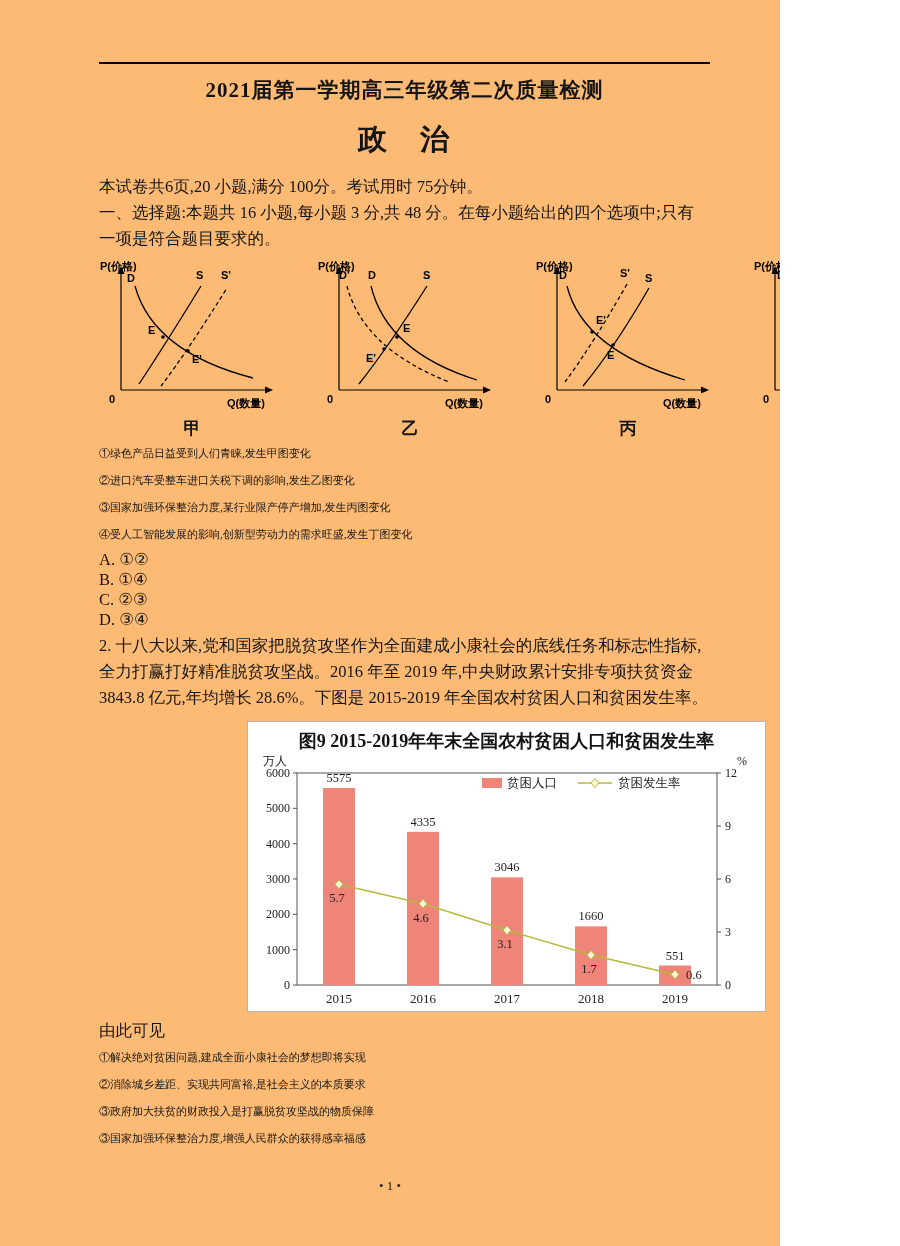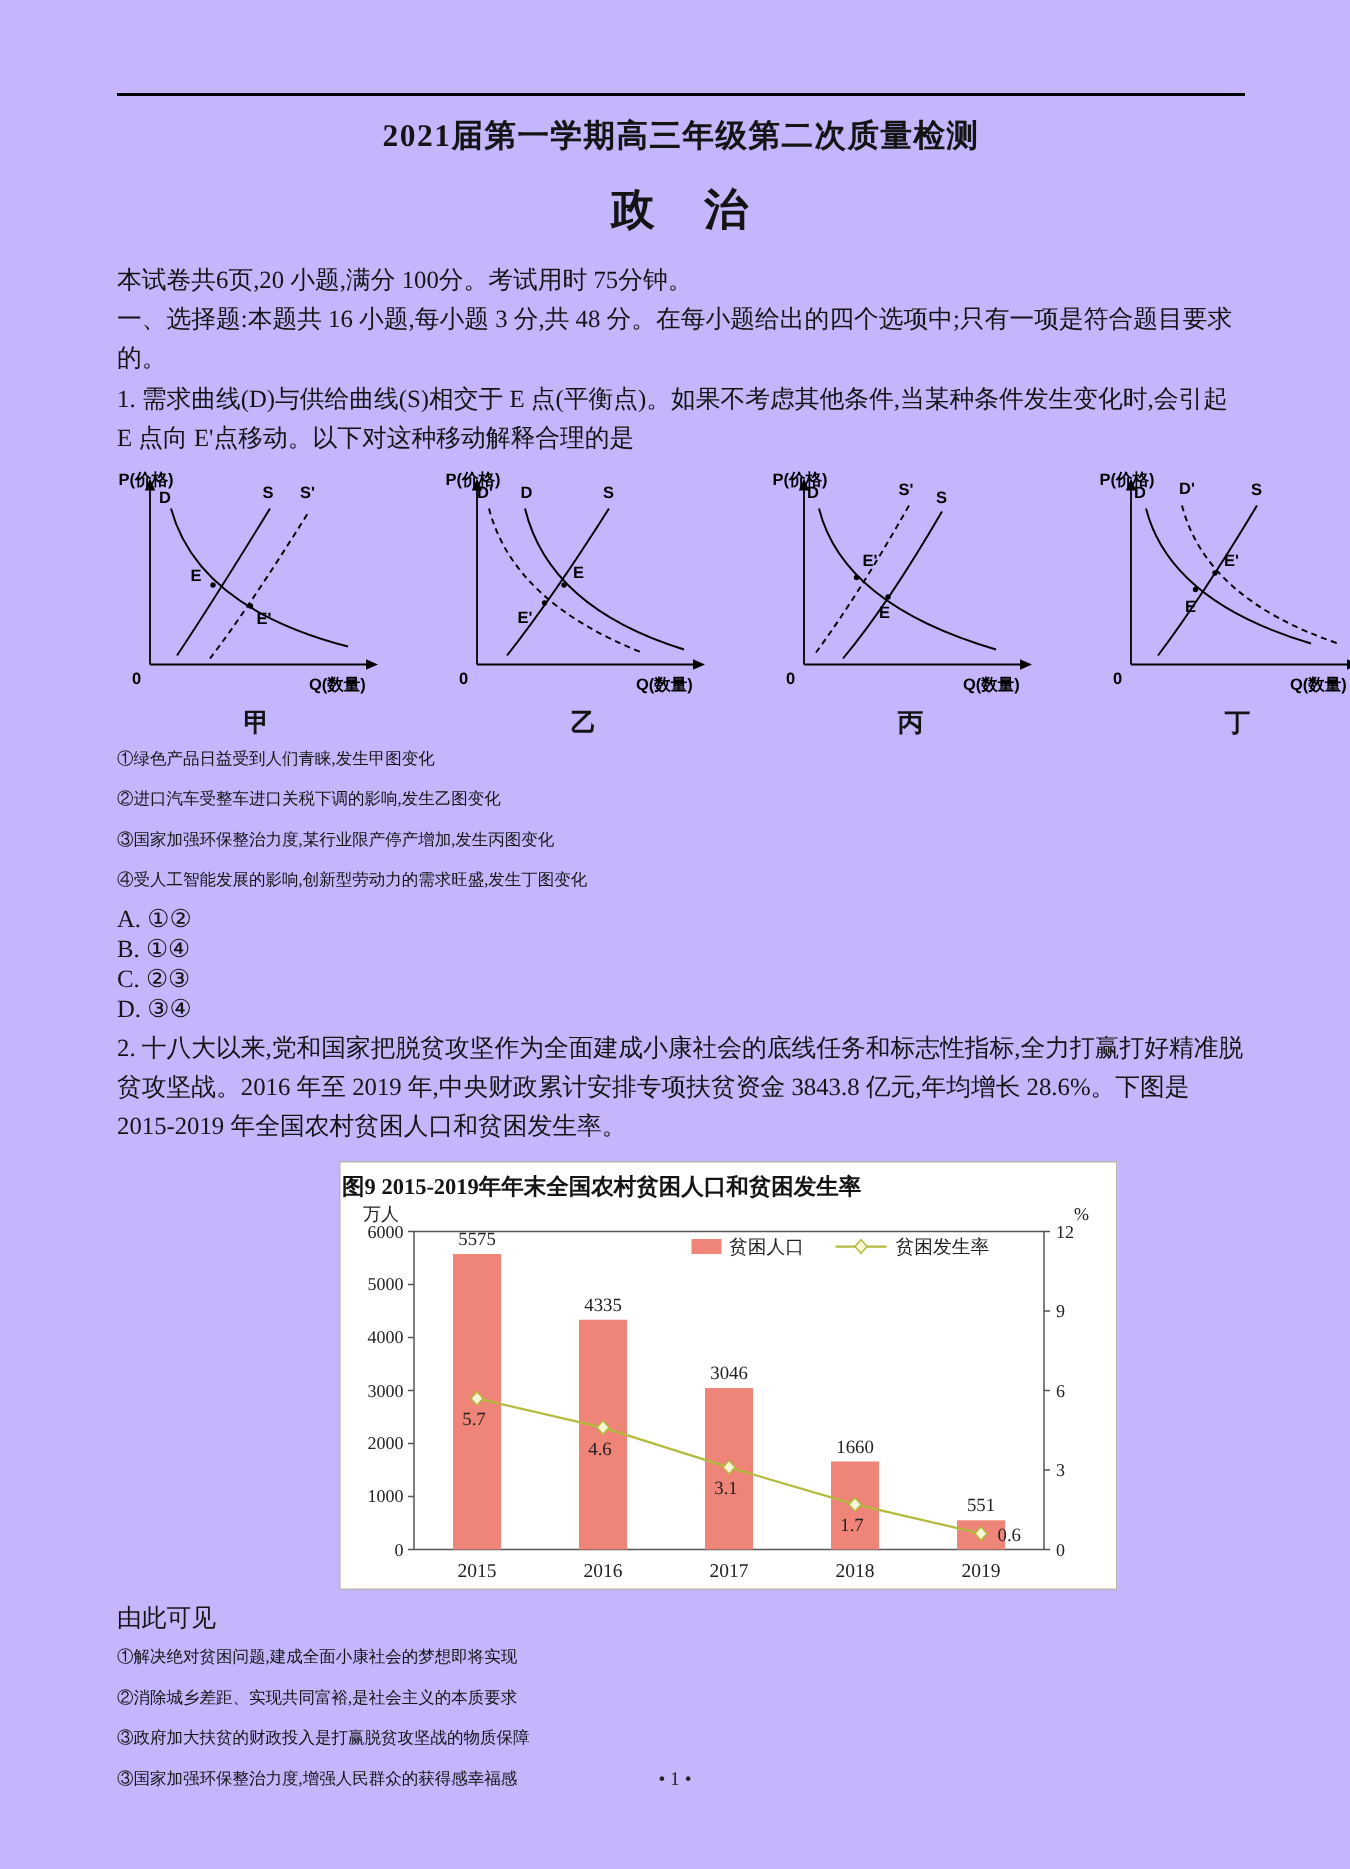--- a/index.html
+++ b/index.html
@@ -1,20 +1,20 @@
 <!DOCTYPE html>
 <html><head>
 <meta charset="utf-8">
 <style>
   * { margin:0; padding:0; box-sizing:border-box; }
   html,body { background:#ffffff; }
   .page {
-    width:900px; height:1246px; background:#c4b5fd; position:relative; overflow:hidden;
+    width:780px; height:1246px; background:#fdba74; position:relative; overflow:hidden;
     font-family:"Liberation Serif", serif; color:#141414;
-    padding:62px 70px 0 78px;
+    padding:62px 70px 0 99px;
   }
   .top-rule { border-top:2.5px solid #000; width:100%; margin-bottom:12px; }
   .exam-title { font-size:21px; font-weight:bold; text-align:center; letter-spacing:1px; margin-top:6px; }
   .subject-title { font-size:29px; font-weight:bold; text-align:center; margin-top:16px; margin-bottom:14px; letter-spacing:2px; }
   .body-text { font-size:16.5px; line-height:26px; text-align:left; }
   .q-text { margin-top:1px; }
   .graphs-row { display:flex; justify-content:space-between; margin-top:8px;gap:32px; }
   .sd-graph { width:186px; }
   .sd-graph svg { display:block; }
   .gcap { text-align:center; font-weight:bold; font-size:17px; margin-top:2px; }
@@ -22,21 +22,21 @@
   .arrow { fill:#000; }
   .curve { stroke:#000; stroke-width:1.3; fill:none; }
   .dashed { stroke-dasharray:4 3; }
   .glab { font-size:11px; font-weight:bold; font-family:"Liberation Sans", sans-serif; fill:#000; }
   .elab { font-size:11px; font-weight:bold; font-family:"Liberation Sans", sans-serif; fill:#000; }
   .pt { fill:#000; }
   .options p { font-size:11px; line-height:27px; }
   .choice-row { display:flex; margin-top:2px; margin-bottom:3px;flex-direction:column; }
   .choice { width:25%; font-size:16.5px; }
   .chart-block { width:519px; margin:10px 0 6px 148px; border:1px solid #b5b5b5; padding:7px 1px 2px; background:#fff; }
-  .chart-title { font-weight:bold; font-size:15px; font-family:"Liberation Serif", serif; }
+  .chart-title { font-weight:bold; font-size:18px; text-align:center; font-family:"Liberation Serif", serif; }
   .chart-block svg { display:block; }
   .c-unit { font-size:12px; fill:#222; }
   .c-ticklab { font-size:12px; fill:#222; }
   .c-vallab { font-size:12.5px; fill:#222; }
   .c-xlab { font-size:13px; fill:#222; }
   .c-leg { font-size:12.5px; fill:#222; }
   .c-plot { fill:none; stroke:#555; stroke-width:1; }
   .c-tick { stroke:#555; stroke-width:1; }
   .conclusion { margin-top:6px; }
   .footer { position:absolute; bottom:52px; left:0; width:100%; text-align:center; font-size:13px; color:#222; }
@@ -46,21 +46,20 @@
 
 <div class="page">
 
   <div class="top-rule"></div>
 
   <h1 class="exam-title">2021届第一学期高三年级第二次质量检测</h1>
   <h2 class="subject-title">政　治</h2>
 
   <p class="body-text">本试卷共6页,20 小题,满分 100分。考试用时 75分钟。</p>
   <p class="body-text">一、选择题:本题共 16 小题,每小题 3 分,共 48 分。在每小题给出的四个选项中;只有一项是符合题目要求的。</p>
-  <p class="body-text q-text">1. 需求曲线(D)与供给曲线(S)相交于 E 点(平衡点)。如果不考虑其他条件,当某种条件发生变化时,会引起 E 点向 E'点移动。以下对这种移动解释合理的是</p>
 
   <div class="graphs-row">
 
     <figure class="sd-graph">
       <svg width="186" height="155" viewBox="0 0 186 155">
         <line class="axis" x1="22" y1="130" x2="22" y2="12"></line>
         <polygon class="arrow" points="22,6 18.5,14 25.5,14"></polygon>
         <line class="axis" x1="22" y1="130" x2="168" y2="130"></line>
         <polygon class="arrow" points="174,130 166,126.5 166,133.5"></polygon>
         <text class="glab" x="1" y="10">P(价格)</text>

